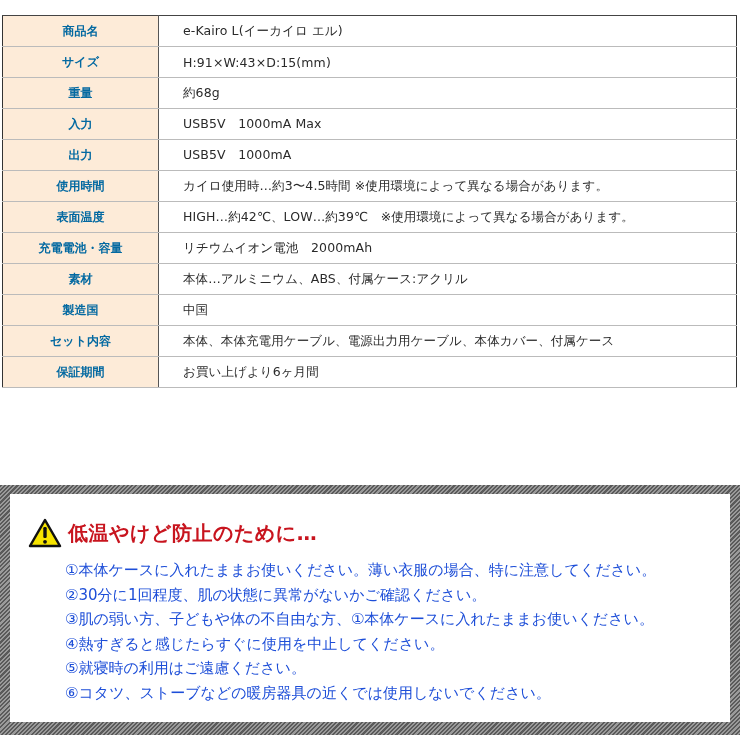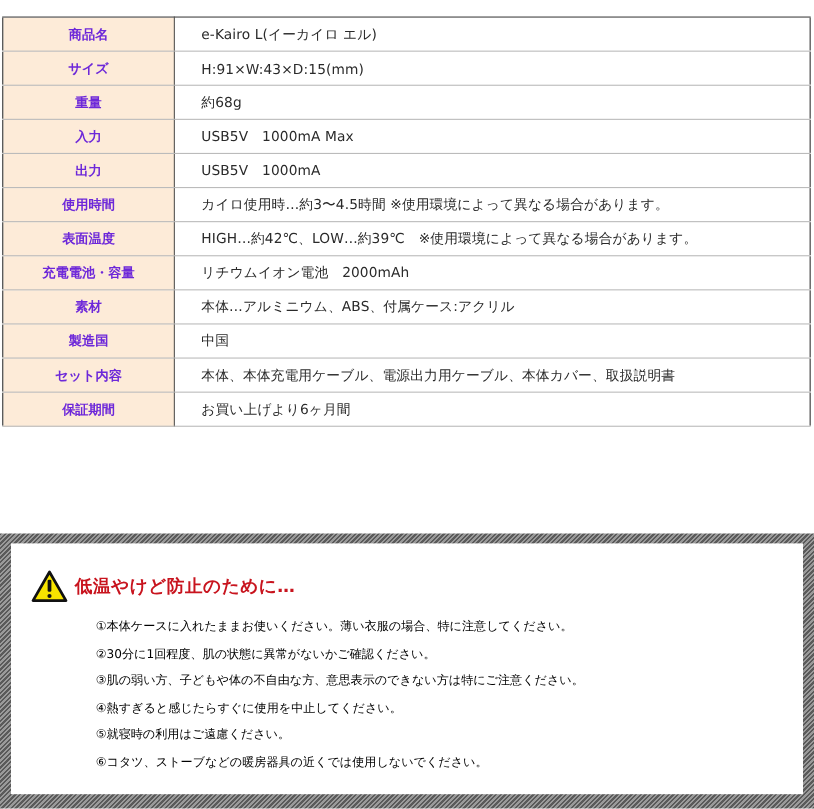--- a/index.html
+++ b/index.html
@@ -13,46 +13,46 @@
     position: absolute; left: 2px; top: 15px; width: 735px;
     border-collapse: collapse;
     border: 1px solid #333;
   }
   .spec-table td {
     height: 30px; padding: 0; border-top: 1px solid #444; border-bottom: 1px solid #bbb;
     font-size: 12.5px; vertical-align: middle;
   }
   .spec-table td.label {
     width: 155px; background: #fdebd8; text-align: center; font-weight: bold;
-    color: #6d28d9; border-right: 1px solid #555; font-size: 12px;
+    color: #0369a1; border-right: 1px solid #555; font-size: 12px;
   }
   .spec-table td.value {
     background: #fff; padding-left: 24px; color: #2a2a2a; letter-spacing: 0.1px;
   }
   .warn-outer {
     position: absolute; left: 0; top: 485px; width: 740px; height: 250px;
     background: repeating-linear-gradient(135deg, #5a5a5a 0px, #5a5a5a 1.5px, #9a9a9a 1.5px, #9a9a9a 3px);
   }
   .warn-inner {
     position: absolute; left: 10px; top: 9px; width: 720px; height: 228px;
     background: #ffffff;
   }
   .warn-title {
     position: absolute; left: 18px; top: 22px; height: 34px;
     display: flex; align-items: center;
   }
   .warn-title .icon { width: 34px; height: 30px; margin-right: 6px; }
   .warn-title .text {
-    color: #c8141e; font-weight: bold; font-size: 16px; letter-spacing: 0.5px;
+    color: #c8141e; font-weight: bold; font-size: 20px; letter-spacing: 0.5px;
   }
   .warn-list {
     position: absolute; left: 55px; top: 64px; margin: 0; padding: 0; list-style: none;
   }
   .warn-list li {
-    font-size: 11px; line-height: 24.5px; color: #000000; white-space: nowrap; margin-left: 22px;
+    font-size: 15px; line-height: 24.5px; color: #1d4ed8; white-space: nowrap;
   }
 </style>
 </head>
 <body>
 
 <table class="spec-table">
   <tbody>
     <tr>
         <td class="label">商品名</td>
         <td class="value">e-Kairo L(イーカイロ エル)</td>
@@ -88,21 +88,21 @@
     <tr>
         <td class="label">素材</td>
         <td class="value">本体…アルミニウム、ABS、付属ケース:アクリル</td>
       </tr>
     <tr>
         <td class="label">製造国</td>
         <td class="value">中国</td>
       </tr>
     <tr>
         <td class="label">セット内容</td>
-        <td class="value">本体、本体充電用ケーブル、電源出力用ケーブル、本体カバー、取扱説明書</td>
+        <td class="value">本体、本体充電用ケーブル、電源出力用ケーブル、本体カバー、付属ケース</td>
       </tr>
     <tr>
         <td class="label">保証期間</td>
         <td class="value">お買い上げより6ヶ月間</td>
       </tr>
   </tbody>
 </table>
 
 <div class="warn-outer">
   <div class="warn-inner">
@@ -110,19 +110,19 @@
       <svg class="icon" viewBox="0 0 34 30">
         <path d="M17 2 L32 28 L2 28 Z" fill="#f7e400" stroke="#111" stroke-width="2.5" stroke-linejoin="round"></path>
         <rect x="15.3" y="9" width="3.4" height="11" rx="1.2" fill="#111"></rect>
         <circle cx="17" cy="23.8" r="1.9" fill="#111"></circle>
       </svg>
       <span class="text">低温やけど防止のために…</span>
     </div>
     <ul class="warn-list">
       <li>①本体ケースに入れたままお使いください。薄い衣服の場合、特に注意してください。</li>
       <li>②30分に1回程度、肌の状態に異常がないかご確認ください。</li>
-      <li>③肌の弱い方、子どもや体の不自由な方、意思表示のできない方は特にご注意ください。</li>
+      <li>③肌の弱い方、子どもや体の不自由な方、①本体ケースに入れたままお使いください。</li>
       <li>④熱すぎると感じたらすぐに使用を中止してください。</li>
       <li>⑤就寝時の利用はご遠慮ください。</li>
       <li>⑥コタツ、ストーブなどの暖房器具の近くでは使用しないでください。</li>
     </ul>
   </div>
 </div>
 
 </body></html>

